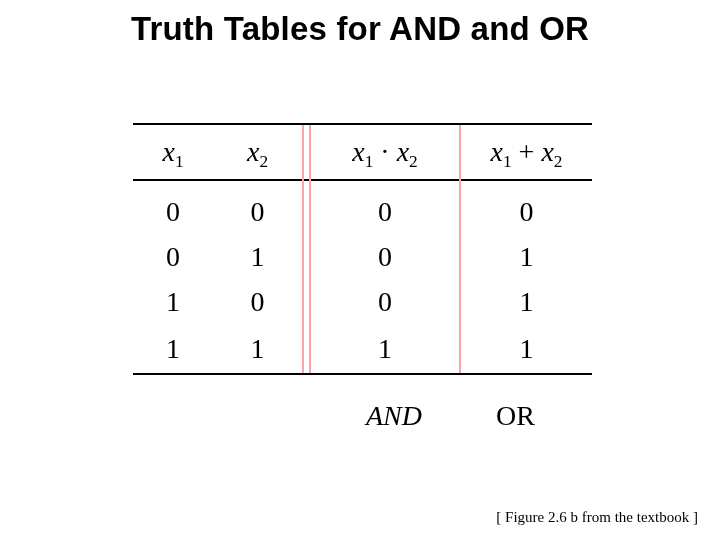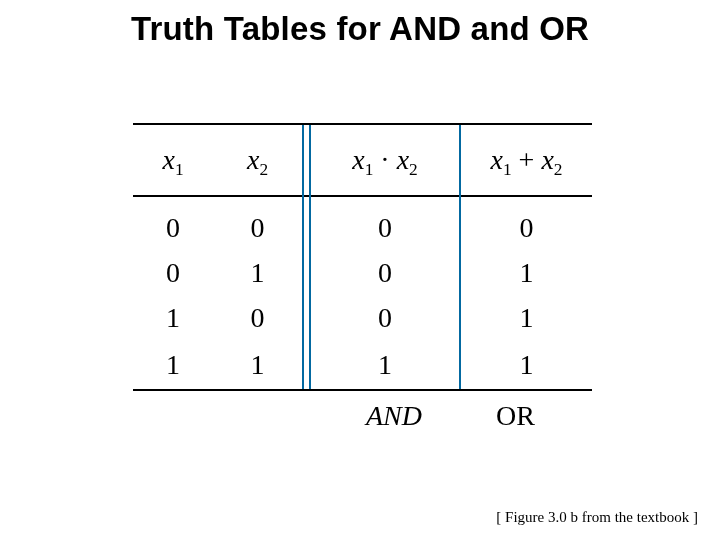--- a/index.html
+++ b/index.html
@@ -48,21 +48,21 @@
   }
   col.cx1  { width: 80px; }
   col.cx2  { width: 90px; }
   col.gap  { width: 7px;  }
   col.cand { width: 150px;}
   col.cor  { width: 132px;}
 
   tr.headerrow td { border-top: 2px solid #000; }
   tr.sep td       { border-top: 2px solid #000; height: 8px; padding:0; }
   tr.bottom td    { border-bottom: 2px solid #000; }
-  td.vleft  { border-left: 2px solid #0369a1; }
+  td.vleft  { border-left: 2px solid #fca5a5; }
 
   
   .var { font-style: italic; font-family: "Times New Roman", serif; }
   .sub { font-size: 0.62em; position: relative; top: 0.35em; font-style: normal; }
 
   .labelrow {
     position: absolute;
     top: 400px;
     left: 133px;
     width: 459px;
@@ -90,21 +90,21 @@
     <table class="truth">
       <colgroup>
         <col class="cx1">
           <col class="cx2">
           <col class="gap">
           <col class="cand">
           <col class="cor">
       </colgroup>
 
       <tbody>
-          <tr class="headerrow" style="height:72px;">
+          <tr class="headerrow" style="height:56px;">
         <td>
           <span class="var">x</span><span class="sub">1</span>
         </td>
         <td>
           <span class="var">x</span><span class="sub">2</span>
         </td>
         <td class="vleft"></td>
         <td class="vleft">
           <span class="var">x</span><span class="sub">1</span><span> · </span><span class="var">x</span><span class="sub">2</span>
         </td>
@@ -151,14 +151,14 @@
       </tr>
     </tbody>
       </table>
   </div>
 
   <div class="labelrow">
     <span class="lbl-and">AND</span>
     <span class="lbl-or">OR</span>
   </div>
 
-  <div class="caption">[ Figure 3.0 b from the textbook ]</div>
+  <div class="caption">[ Figure 2.6 b from the textbook ]</div>
 </div>
 
 </body></html>

